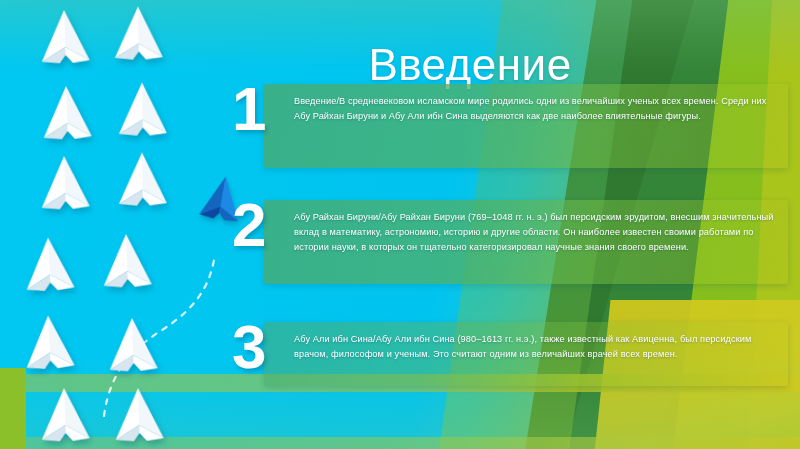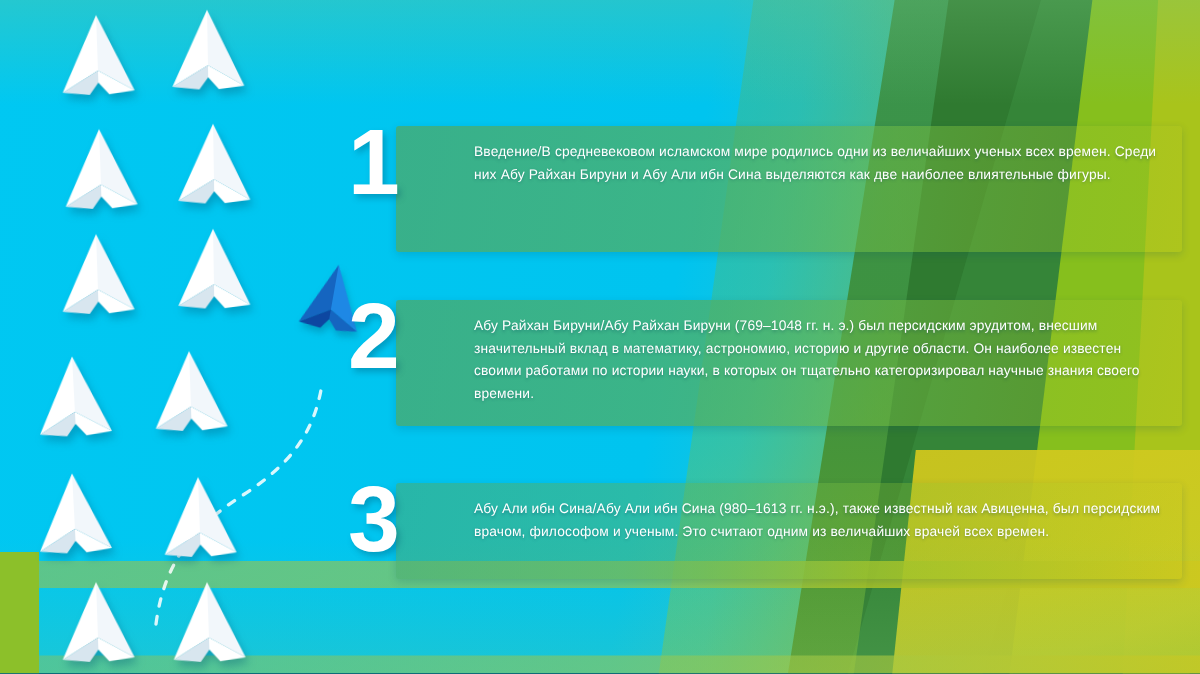--- a/index.html
+++ b/index.html
@@ -155,21 +155,21 @@
     text-align: left;
     text-shadow: 2px 3px 4px rgba(0,80,110,.35);
     margin-top: -4px;
   }
   .panel {
     position: relative;
     z-index: 2;
     flex: 1 1 auto;
     min-height: 62px;
     margin-left: -20px;
-    padding: 10px 14px 12px 52px;
+    padding: 10px 14px 12px 30px;
     background: linear-gradient(100deg, rgba(72,170,110,.78) 0%, rgba(80,176,100,.74) 40%, rgba(110,185,70,.55) 62%, rgba(150,195,45,.35) 80%, rgba(190,200,35,.20) 100%);
     border-radius: 2px;
     box-shadow: 0 2px 6px rgba(0,70,100,.18);
   }
   .panel.panel-3 {
     min-height: 42px;
     background: linear-gradient(100deg, rgba(72,170,110,.55) 0%, rgba(95,180,85,.45) 40%, rgba(140,192,50,.30) 65%, rgba(200,200,30,.12) 100%);
   }
   .panel p {
     margin: 0;
@@ -304,20 +304,21 @@
       <div class="plane" style="left: 205px; top: 172px; transform: rotate(10deg) scale(0.82);">
         <svg width="52" height="56" viewBox="0 0 52 56">
           <polygon points="26,1 2,52 26,38" fill="#1565c0"></polygon>
           <polygon points="26,1 50,52 26,38" fill="#1e88e5"></polygon>
           <polygon points="26,38 2,52 20,54 26,46" fill="#0d47a1"></polygon>
           <polygon points="26,38 50,52 33,54 26,46" fill="#1565c0"></polygon>
         </svg>
       </div>
     </div>
 
+  <h1 class="title">Введение</h1>
 
   <div class="block block-1">
     <div class="num">1</div>
     <div class="panel">
       <p>Введение/В средневековом исламском мире родились одни из величайших ученых всех времен. Среди них Абу Райхан Бируни и Абу Али ибн Сина выделяются как две наиболее влиятельные фигуры.</p>
     </div>
   </div>
 
   <div class="block block-2">
     <div class="num">2</div>

